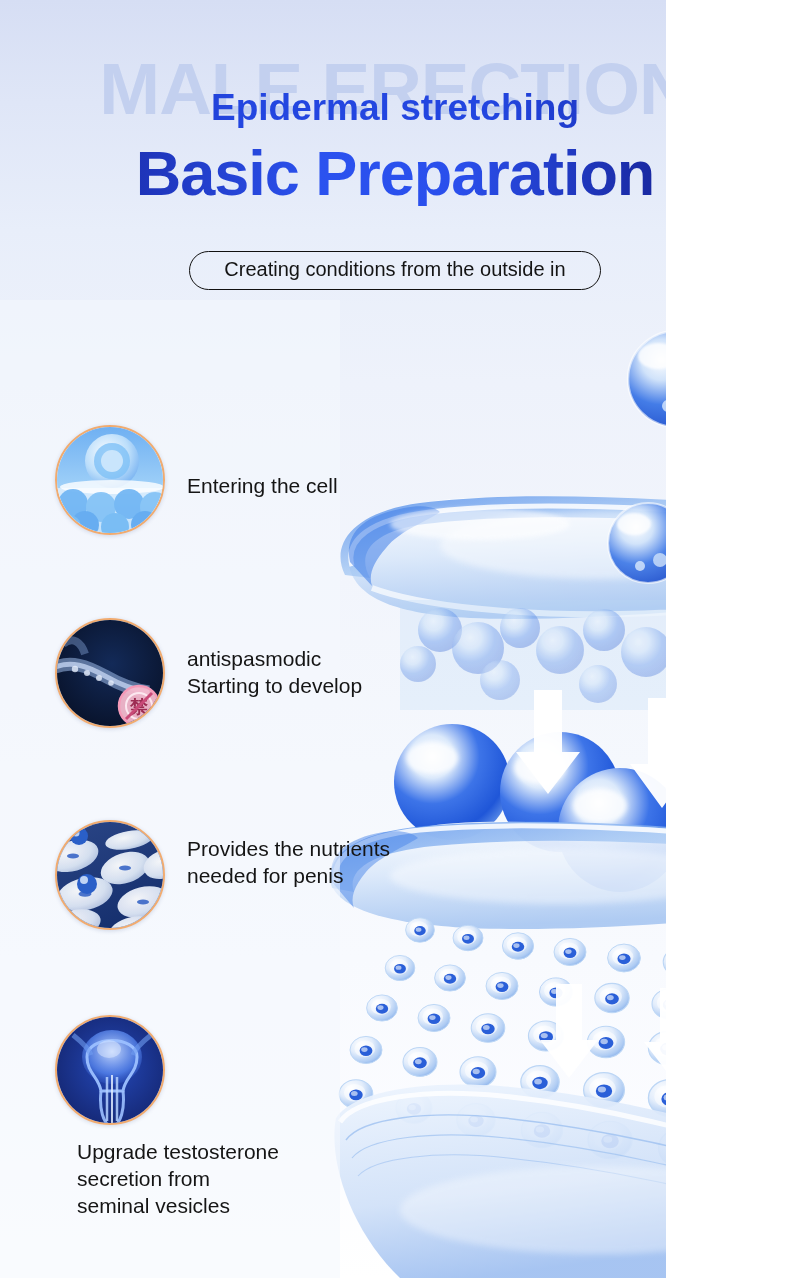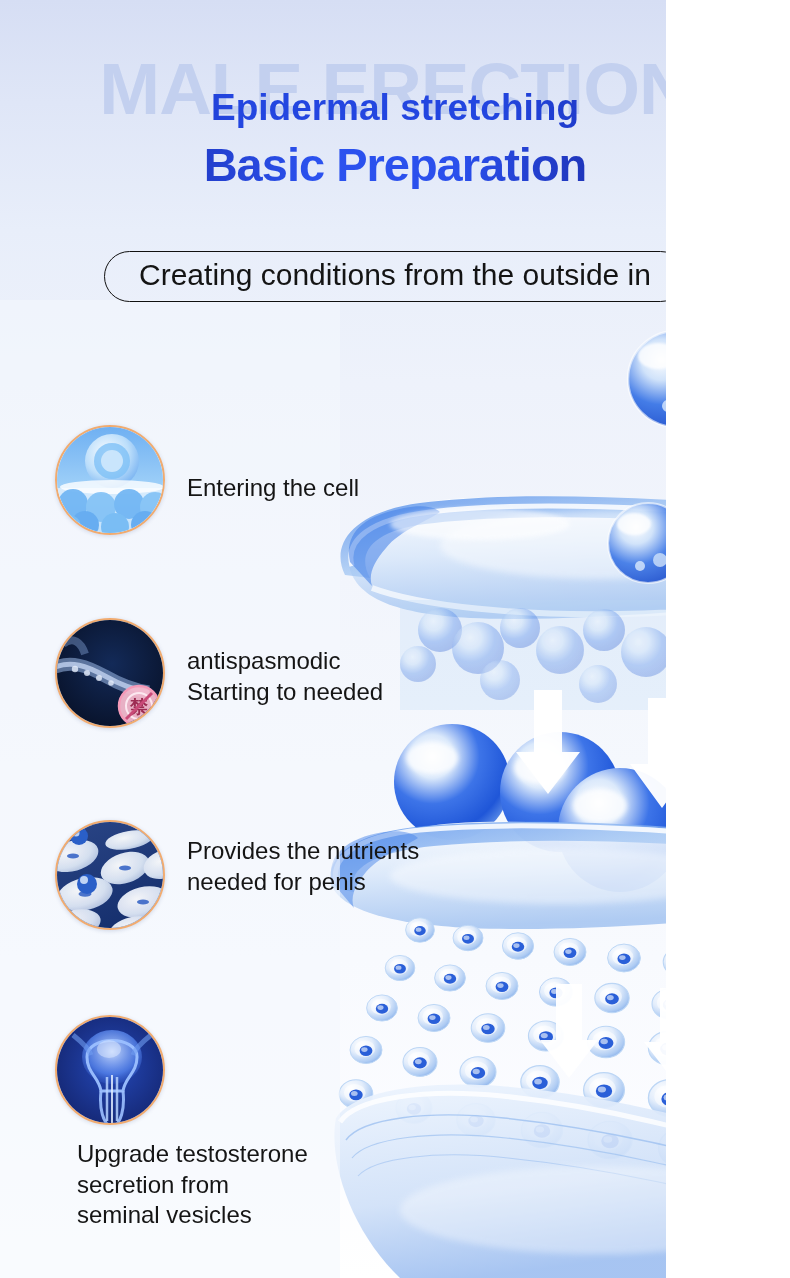--- a/index.html
+++ b/index.html
@@ -37,38 +37,38 @@
     line-height:1.1;
     background:linear-gradient(90deg,#1b2ea8 0%,#2346e0 30%,#2346e0 62%,#16249c 100%);
     -webkit-background-clip:text; background-clip:text;
     color:transparent;
     -webkit-text-fill-color:transparent;
     white-space:nowrap;
   }
   .title-big {
     position:absolute; top:140px; left:0; width:790px;
     text-align:center;
-    font-size:47px; font-weight:bold;
+    font-size:63px; font-weight:bold;
     line-height:1.05;
     letter-spacing:-1px;
     background:linear-gradient(90deg,#141f96 0%,#1c2fb0 14%,#2b52ef 40%,#2a4fec 58%,#1a2aa4 82%,#121c8e 100%);
     -webkit-background-clip:text; background-clip:text;
     color:transparent;
     -webkit-text-fill-color:transparent;
     white-space:nowrap;
   }
   .pill-wrap {
     position:absolute; top:251px; left:0; width:790px;
     display:flex; justify-content:center;
   }
   .pill {
     border:1.6px solid #111;
     border-radius:26px;
     padding:5px 34px 8px 34px;
-    font-size:30px;
+    font-size:20px;
     color:#141414;
     line-height:1.2;
     white-space:nowrap;
     background:transparent;
   }
 
   
   .feature {
     position:absolute;
     display:flex;
@@ -79,21 +79,21 @@
     border-radius:50%;
     border:2.5px solid #f0a濃;
     border-color:#eda濃;
     flex:0 0 110px;
     overflow:hidden;
     position:relative;
     box-shadow:0 1px 4px rgba(40,60,120,.18);
   }
   .fcircle { border:2.5px solid #f0ab70; }
   .ftext {
-    font-size:24px;
+    font-size:21px;
     color:#151515;
     line-height:1.28;
     white-space:pre-line;
   }
 </style>
 </head>
 <body>
 
 <div id="poster">
 
@@ -457,21 +457,21 @@
         <g>
           <circle cx="82" cy="86" r="20" fill="#f4b8cc" opacity="0.95"></circle>
           <circle cx="82" cy="86" r="20" fill="none" stroke="#f49ab8" stroke-width="2.5"></circle>
           <circle cx="82" cy="86" r="13" fill="none" stroke="#fce8f0" stroke-width="2"></circle>
           <text x="82" y="93" font-size="18" font-weight="bold" fill="#9c2b52" text-anchor="middle" font-family="'DejaVu Sans',sans-serif">禁</text>
           <line x1="69" y1="99" x2="95" y2="73" stroke="#c94a78" stroke-width="3"></line>
         </g>
       </svg>
     </div>
     <div class="ftext" style="margin-left:22px; margin-top:28px;">antispasmodic
-Starting to needed</div>
+Starting to develop</div>
   </div>
 
   <div class="feature" style="top:820px; left:55px;">
     <div class="fcircle">
       <svg viewBox="0 0 110 110" width="110" height="110">
         <defs>
           <linearGradient id="ic3bg" x1="0" y1="0" x2="0.4" y2="1">
             <stop offset="0%" stop-color="#2a4586"></stop>
             <stop offset="100%" stop-color="#16306e"></stop>
           </linearGradient>

